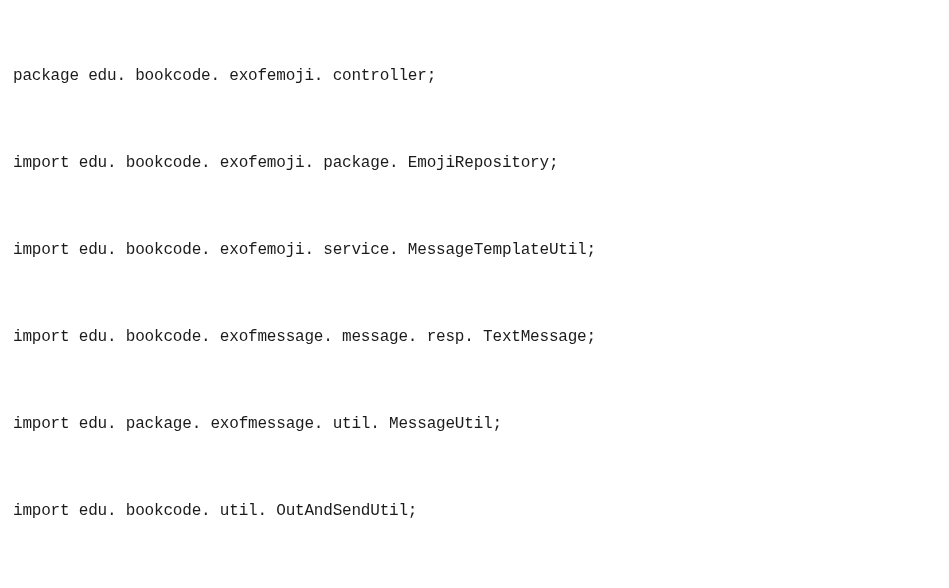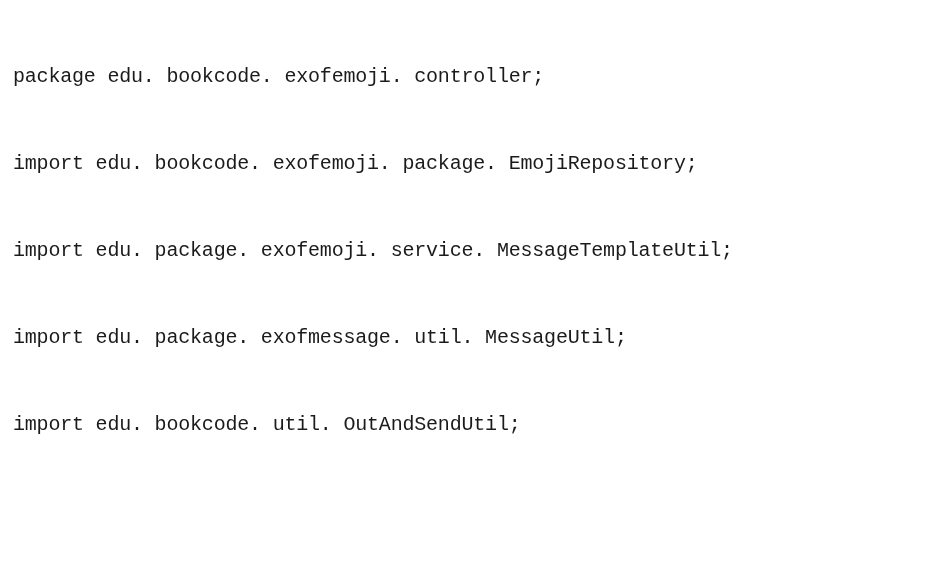--- a/index.html
+++ b/index.html
@@ -11,38 +11,39 @@
     width: 949px;
     height: 588px;
     overflow: hidden;
   }
   .code-listing {
     box-sizing: border-box;
     width: 949px;
     height: 588px;
     padding: 4px 0 12px 13px;
     font-family: "Liberation Mono", "DejaVu Sans Mono", monospace;
-    font-size: 20px;
+    font-size: 16px;
     line-height: 29px;
     letter-spacing: -0.2px;
     color: #1b1b1b;
     white-space: pre;
     overflow: hidden;
   }
   .code-line {
     height: 29px;
   }
 </style>
 </head>
 <body>
 
 <main class="code-listing">
   <div class="code-line">package edu. bookcode. exofemoji. controller;</div>
   <div class="code-line">import edu. bookcode. exofemoji. package. EmojiRepository;</div>
-  <div class="code-line">import edu. package. exofemoji. service. MessageTemplateUtil;</div>
+  <div class="code-line">import edu. bookcode. exofemoji. service. MessageTemplateUtil;</div>
+  <div class="code-line">import edu. bookcode. exofmessage. message. resp. TextMessage;</div>
   <div class="code-line">import edu. package. exofmessage. util. MessageUtil;</div>
   <div class="code-line">import edu. bookcode. util. OutAndSendUtil;</div>
   
   
   
   
   
   
   
   

